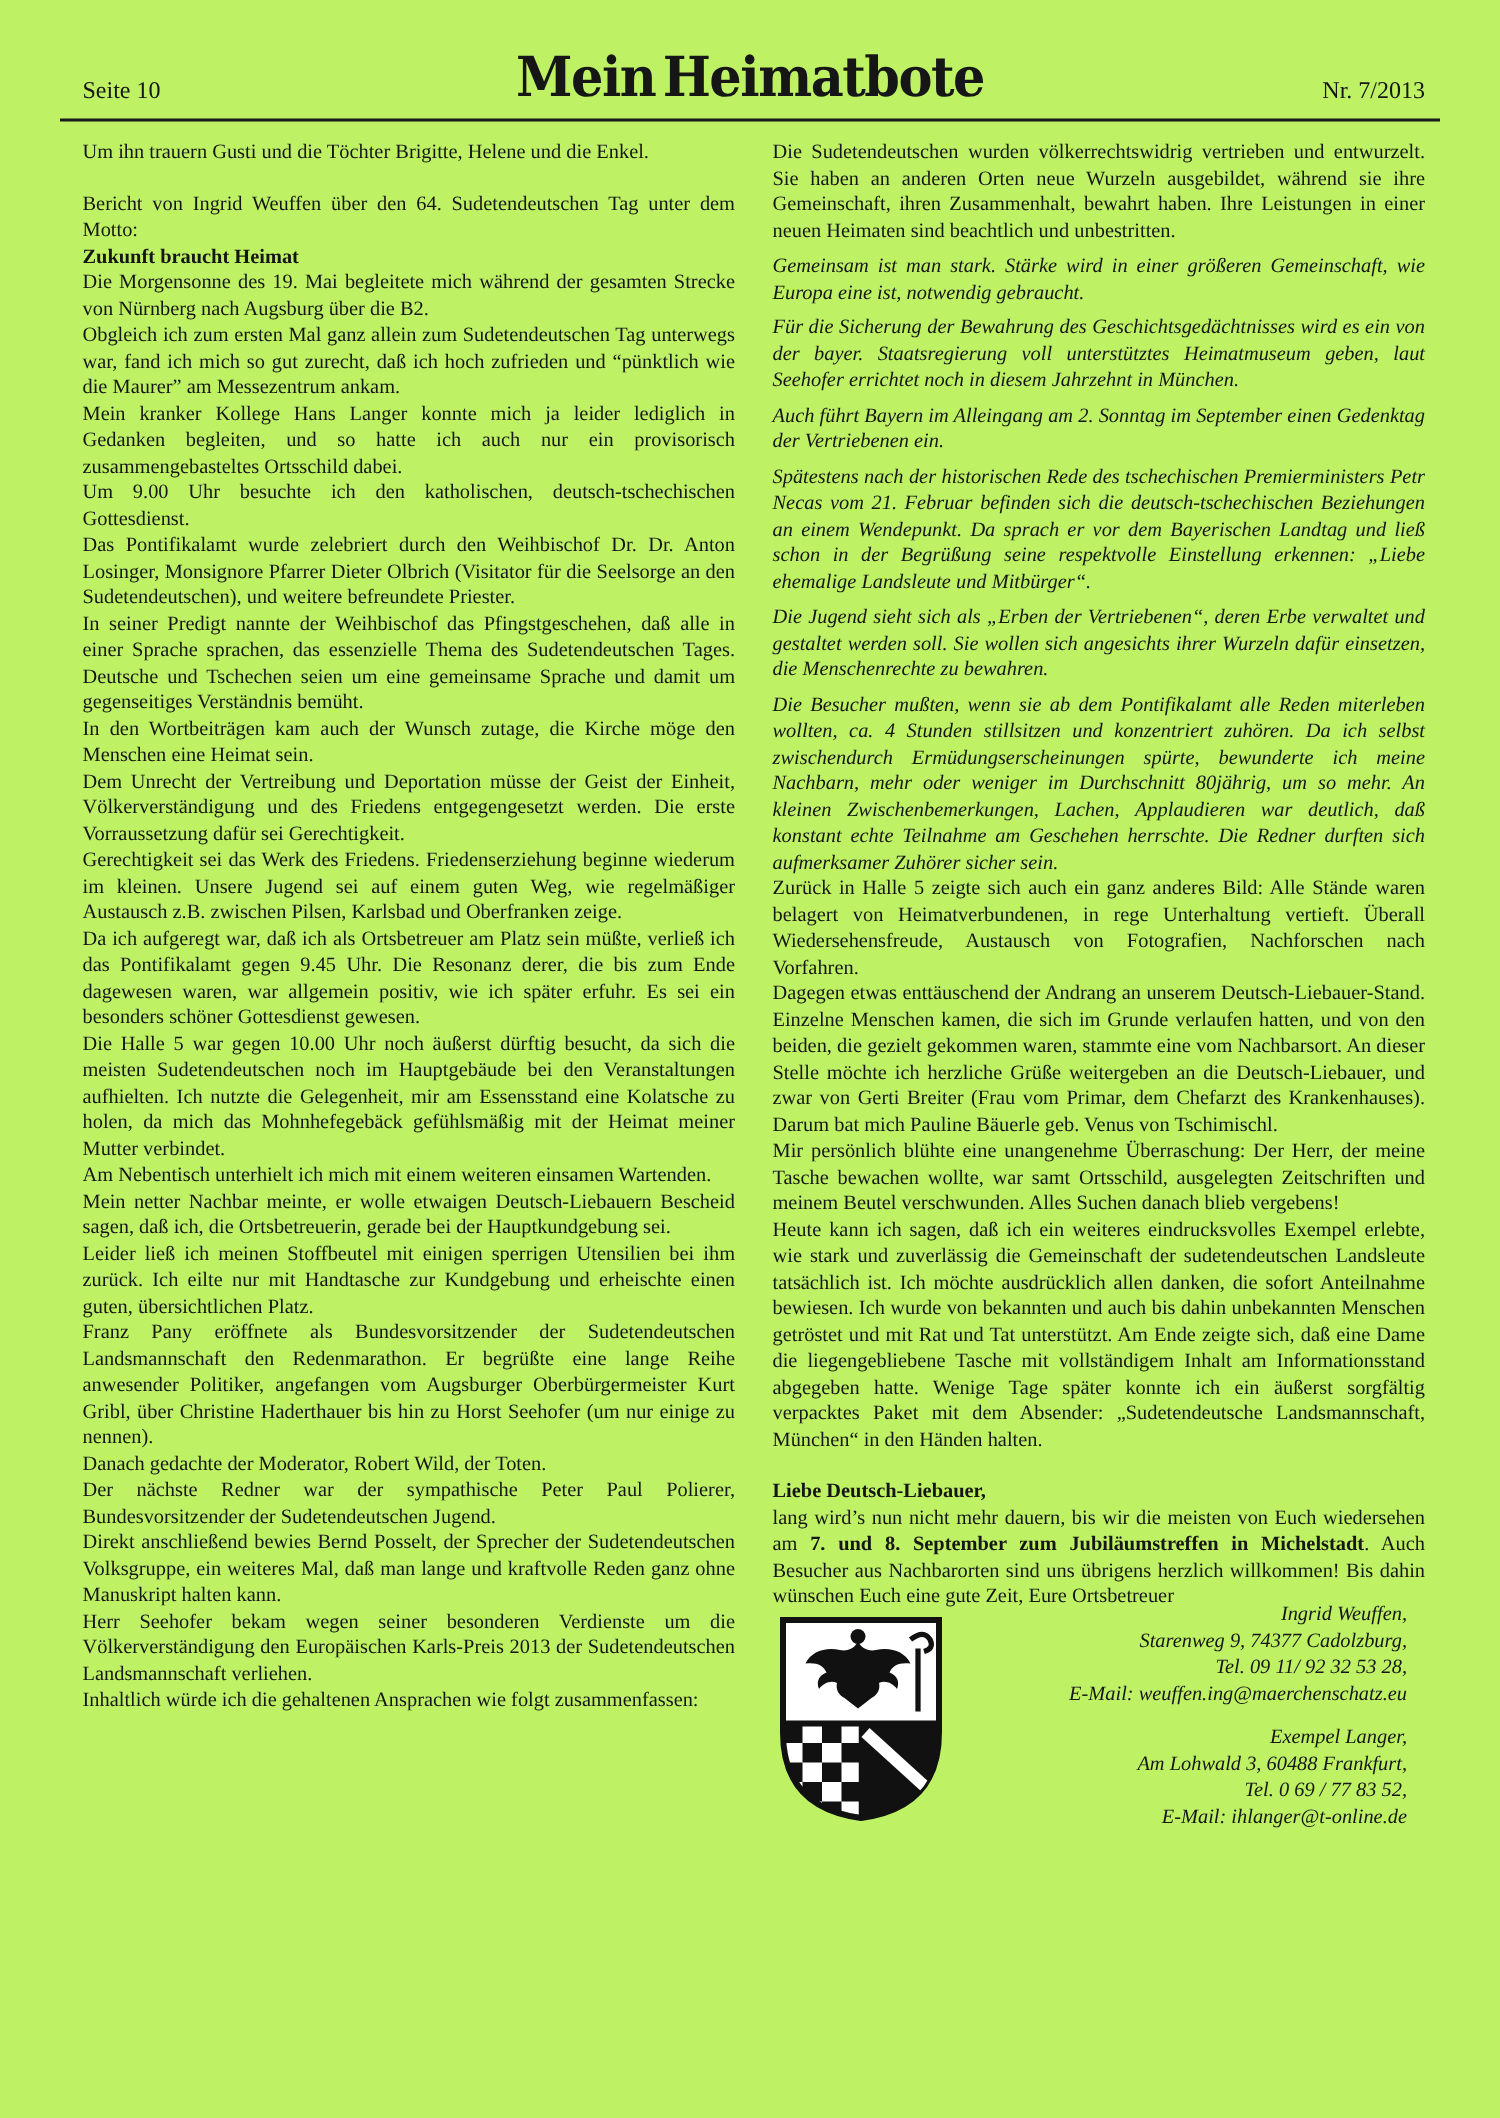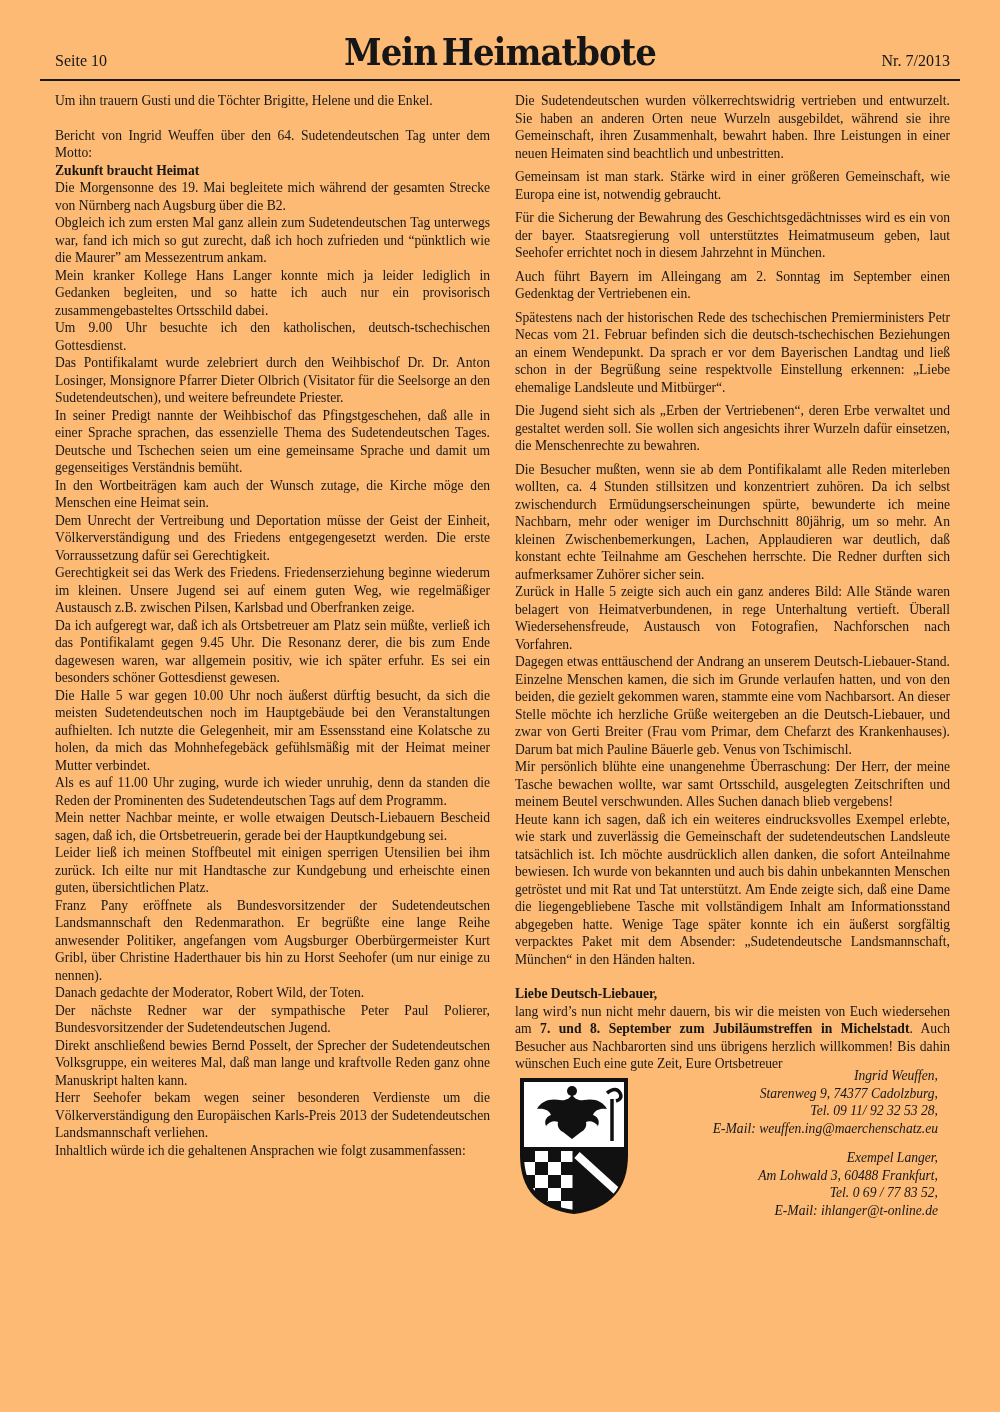--- a/index.html
+++ b/index.html
@@ -1,18 +1,18 @@
 <!DOCTYPE html>
 <html lang="de"><head>
 <meta charset="utf-8">
 <style>
   html,body { margin:0; padding:0; background:#d9d9d4; }
   .page {
     position:relative; width:1000px; height:1412px; margin:0 auto;
-    background:#fdba74; color:#161616; overflow:hidden;
+    background:#bef264; color:#161616; overflow:hidden;
     font-family:"Liberation Serif","DejaVu Serif",serif;
   }
   
   .header { position:absolute; left:0; top:0; width:100%; height:80px; }
   .page-label { position:absolute; left:55px; top:52px; font-size:16px; }
   .issue-label { position:absolute; right:50px; top:52px; font-size:16px; }
   .masthead {
     position:absolute; left:0; right:0; top:32px; text-align:center;
     font-family:"DejaVu Serif",serif; font-weight:bold; font-size:34px;
     letter-spacing:-1px; word-spacing:-6px; transform:scaleY(1.08);
@@ -23,21 +23,21 @@
   .columns {
     position:absolute; top:92px; left:55px; width:895px;
     display:flex; gap:25px;
   }
   .col {
     width:435px; font-size:13.6px; line-height:17.5px;
     text-align:justify; hyphens:auto; -webkit-hyphens:auto;
   }
   .col p { margin:0; }
   .col p.gap { margin-top:17px; }
-  .col p.gap-sm { margin-top:6px; }
+  .col p.gap-sm { margin-top:6px;font-style:italic; }
   span.b { font-weight:bold; }
 
   
   .signature { position:relative; margin-top:-17.5px; min-height:152px; }
   .coat { position:absolute; left:4px; top:10px; }
   .sig-blocks p { text-align:right; font-style:italic; margin:12px; line-height:17.5px; }
   .sig-blocks p + p { margin-top:12px; }
 </style>
 </head>
 <body>
@@ -61,21 +61,21 @@
         <p><span>Obgleich ich zum ersten Mal ganz allein zum Sudetendeutschen Tag unterwegs war, fand ich mich so gut zurecht, daß ich hoch zufrieden und “pünktlich wie die Maurer” am Messezentrum ankam.</span></p>
         <p><span>Mein kranker Kollege Hans Langer konnte mich ja leider lediglich in Gedanken begleiten, und so hatte ich auch nur ein provisorisch zusammengebasteltes Ortsschild dabei.</span></p>
         <p><span>Um 9.00 Uhr besuchte ich den katholischen, deutsch-tschechischen Gottesdienst.</span></p>
         <p><span>Das Pontifikalamt wurde zelebriert durch den Weihbischof Dr. Dr. Anton Losinger, Monsignore Pfarrer Dieter Olbrich (Visitator für die Seelsorge an den Sudetendeutschen), und weitere befreundete Priester.</span></p>
         <p><span>In seiner Predigt nannte der Weihbischof das Pfingstgeschehen, daß alle in einer Sprache sprachen, das essenzielle Thema des Sudetendeutschen Tages. Deutsche und Tschechen seien um eine gemeinsame Sprache und damit um gegenseitiges Verständnis bemüht.</span></p>
         <p><span>In den Wortbeiträgen kam auch der Wunsch zutage, die Kirche möge den Menschen eine Heimat sein.</span></p>
         <p><span>Dem Unrecht der Vertreibung und Deportation müsse der Geist der Einheit, Völkerverständigung und des Friedens entgegengesetzt werden. Die erste Vorraussetzung dafür sei Gerechtigkeit.</span></p>
         <p><span>Gerechtigkeit sei das Werk des Friedens. Friedenserziehung beginne wiederum im kleinen. Unsere Jugend sei auf einem guten Weg, wie regelmäßiger Austausch z.B. zwischen Pilsen, Karlsbad und Oberfranken zeige.</span></p>
         <p><span>Da ich aufgeregt war, daß ich als Ortsbetreuer am Platz sein müßte, verließ ich das Pontifikalamt gegen 9.45 Uhr. Die Resonanz derer, die bis zum Ende dagewesen waren, war allgemein positiv, wie ich später erfuhr. Es sei ein besonders schöner Gottesdienst gewesen.</span></p>
         <p><span>Die Halle 5 war gegen 10.00 Uhr noch äußerst dürftig besucht, da sich die meisten Sudetendeutschen noch im Hauptgebäude bei den Veranstaltungen aufhielten. Ich nutzte die Gelegenheit, mir am Essensstand eine Kolatsche zu holen, da mich das Mohnhefegebäck gefühlsmäßig mit der Heimat meiner Mutter verbindet.</span></p>
-        <p><span>Als es auf 11.00 Uhr zuging, wurde ich wieder unruhig, denn da standen die Reden der Prominenten des Sudetendeutschen Tags auf dem Programm.</span></p>
+        <p><span>Am Nebentisch unterhielt ich mich mit einem weiteren einsamen Wartenden.</span></p>
         <p><span>Mein netter Nachbar meinte, er wolle etwaigen Deutsch-Liebauern Bescheid sagen, daß ich, die Ortsbetreuerin, gerade bei der Hauptkundgebung sei.</span></p>
         <p><span>Leider ließ ich meinen Stoffbeutel mit einigen sperrigen Utensilien bei ihm zurück. Ich eilte nur mit Handtasche zur Kundgebung und erheischte einen guten, übersichtlichen Platz.</span></p>
         <p><span>Franz Pany eröffnete als Bundesvorsitzender der Sudetendeutschen Landsmannschaft den Redenmarathon. Er begrüßte eine lange Reihe anwesender Politiker, angefangen vom Augsburger Oberbürgermeister Kurt Gribl, über Christine Haderthauer bis hin zu Horst Seehofer (um nur einige zu nennen).</span></p>
         <p><span>Danach gedachte der Moderator, Robert Wild, der Toten.</span></p>
         <p><span>Der nächste Redner war der sympathische Peter Paul Polierer, Bundesvorsitzender der Sudetendeutschen Jugend.</span></p>
         <p><span>Direkt anschließend bewies Bernd Posselt, der Sprecher der Sudetendeutschen Volksgruppe, ein weiteres Mal, daß man lange und kraftvolle Reden ganz ohne Manuskript halten kann.</span></p>
         <p><span>Herr Seehofer bekam wegen seiner besonderen Verdienste um die Völkerverständigung den Europäischen Karls-Preis 2013 der Sudetendeutschen Landsmannschaft verliehen.</span></p>
         <p><span>Inhaltlich würde ich die gehaltenen Ansprachen wie folgt zusammenfassen:</span></p>
       </div>
 

